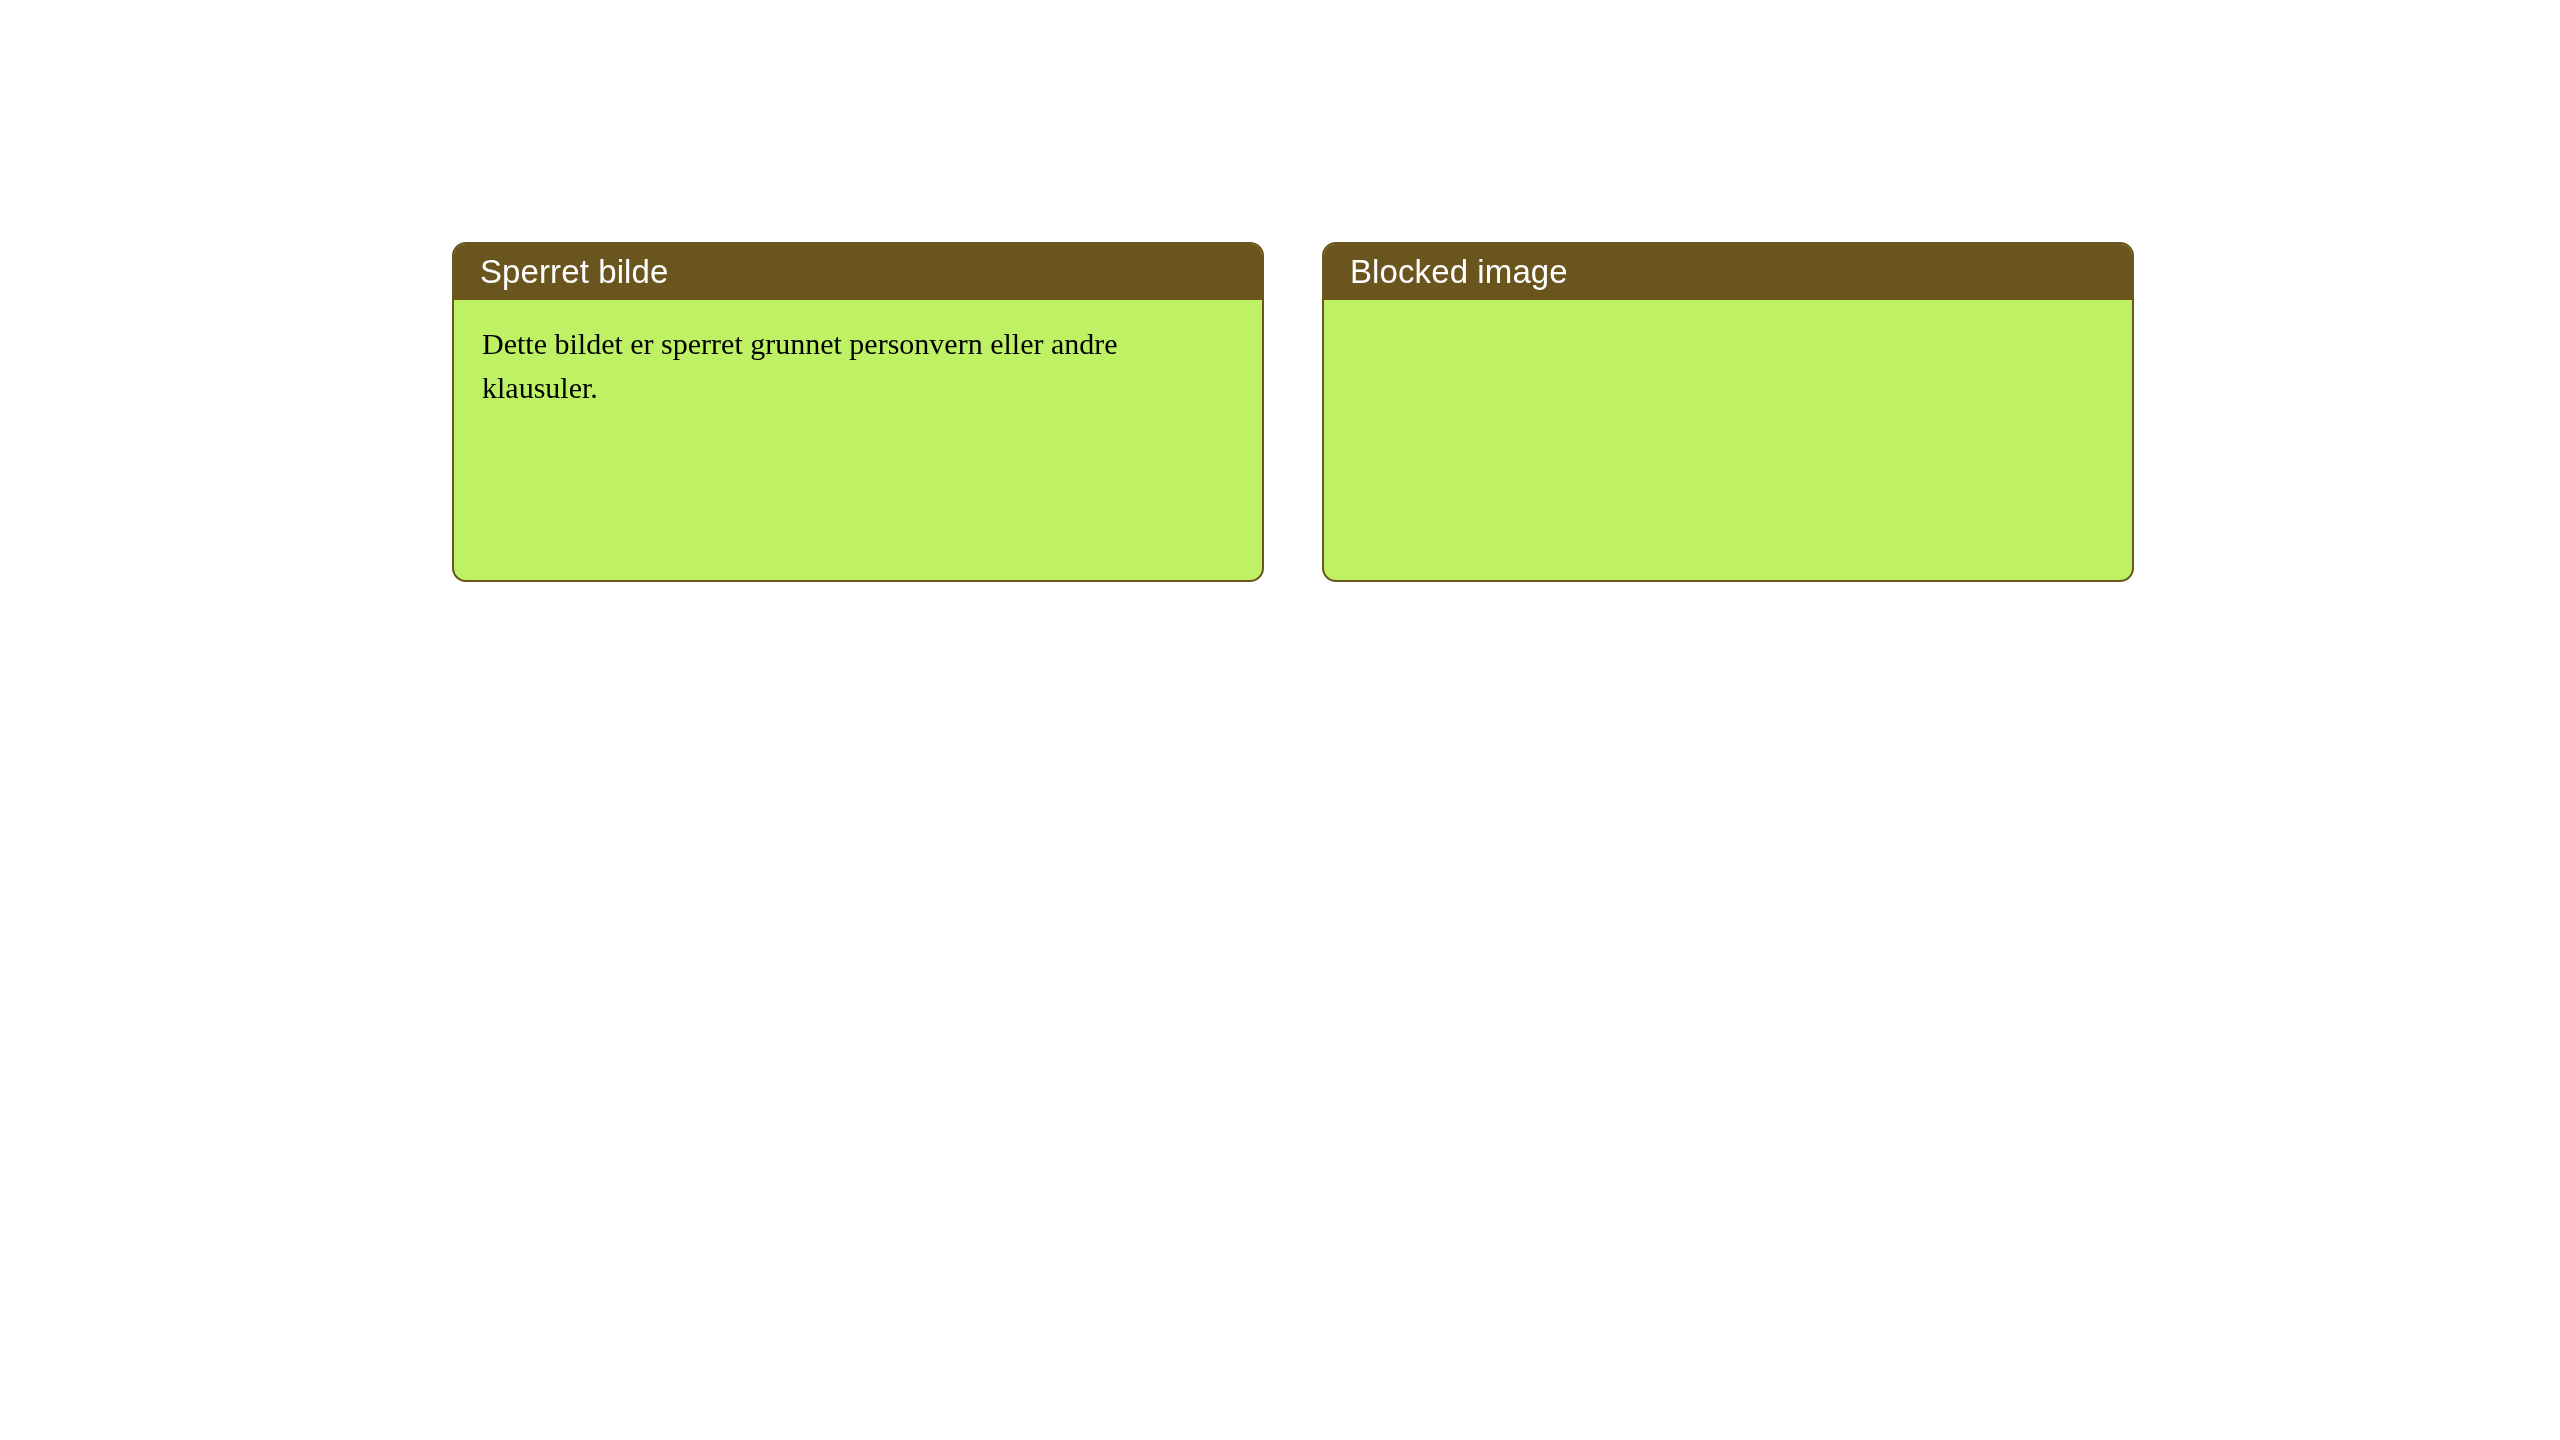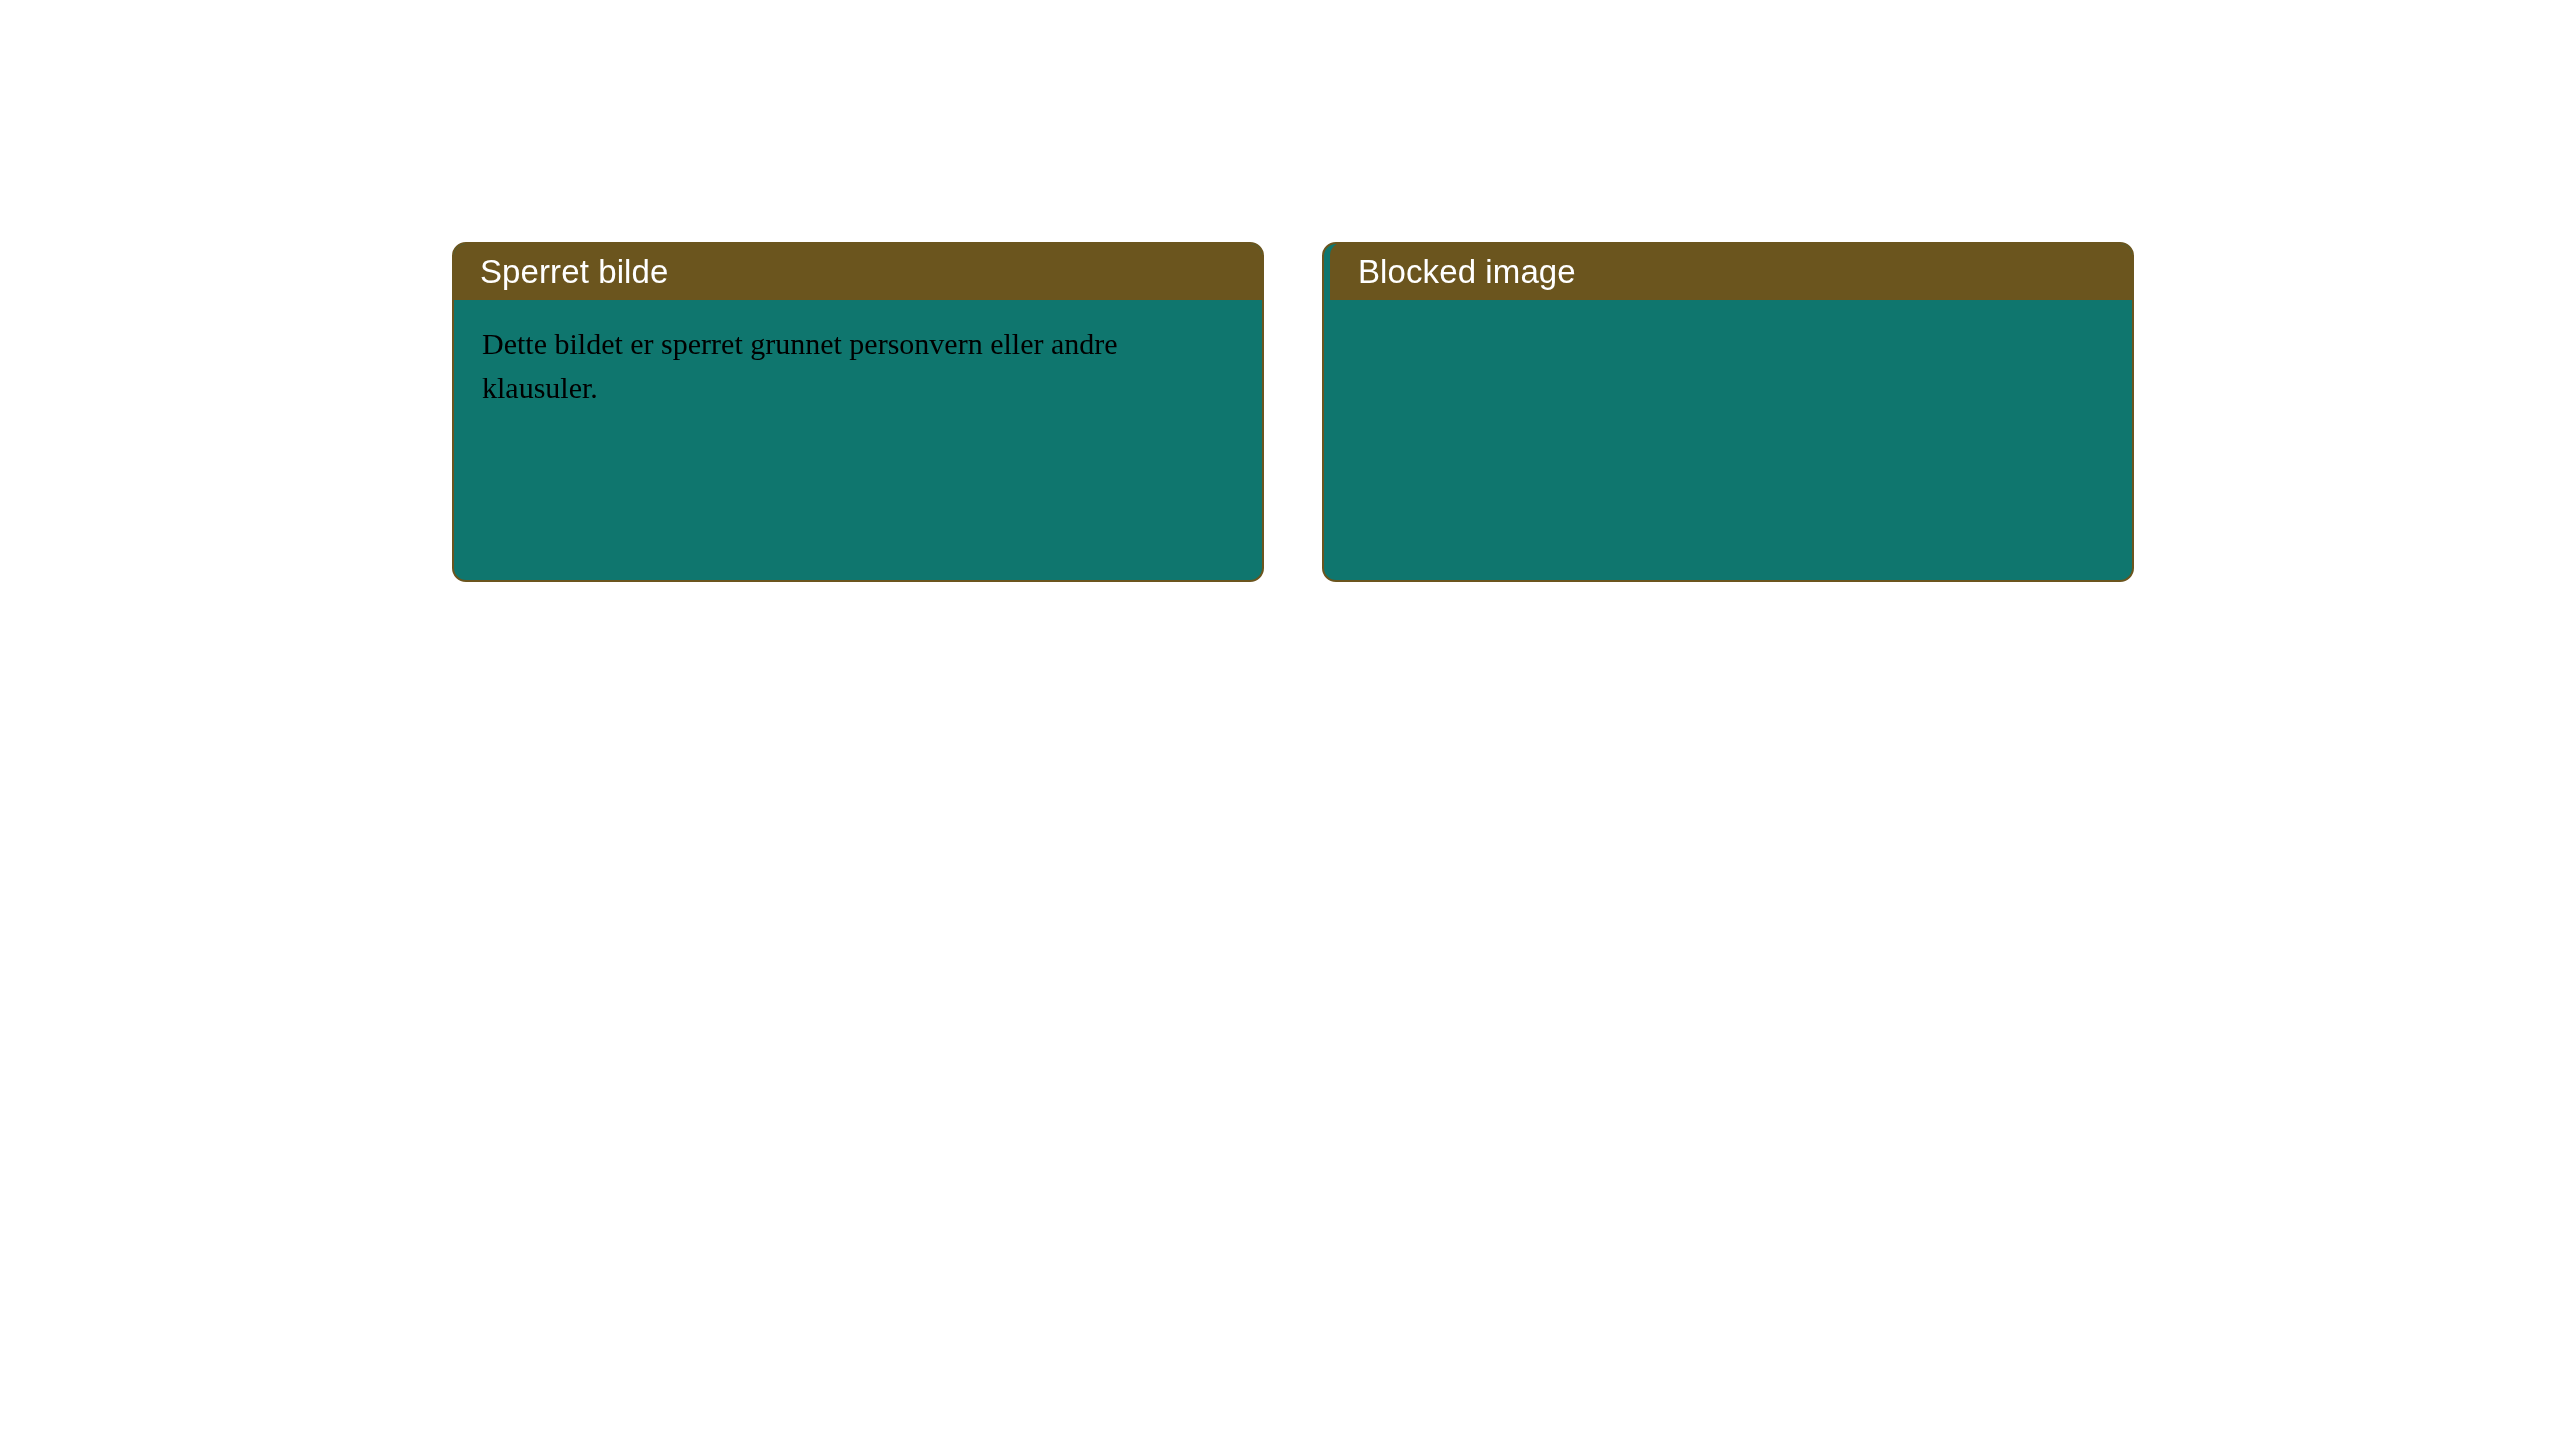--- a/index.html
+++ b/index.html
@@ -17,39 +17,38 @@
   #stage {
     position: relative;
     width: 2560px;
     height: 1440px;
     background: #ffffff;
   }
 
   .notice-card {
     position: absolute;
     box-sizing: border-box;
-    background: #0f766e;
+    background: #bef264;
     border: 2px solid #6b551e;
     border-radius: 14px;
     overflow: hidden;
   }
 
   .card-left {
     left: 452px;
     top: 242px;
     width: 812px;
     height: 340px;
   }
 
   .card-right {
     left: 1322px;
     top: 242px;
     width: 812px;
     height: 340px;
-    padding-left: 8px;
   }
 
   .card-header {
     box-sizing: border-box;
     height: 58px;
     background: #6b551e;
     margin: -2px -2px 0 -2px;
     padding: 0 0 0 28px;
     display: flex;
     align-items: center;

